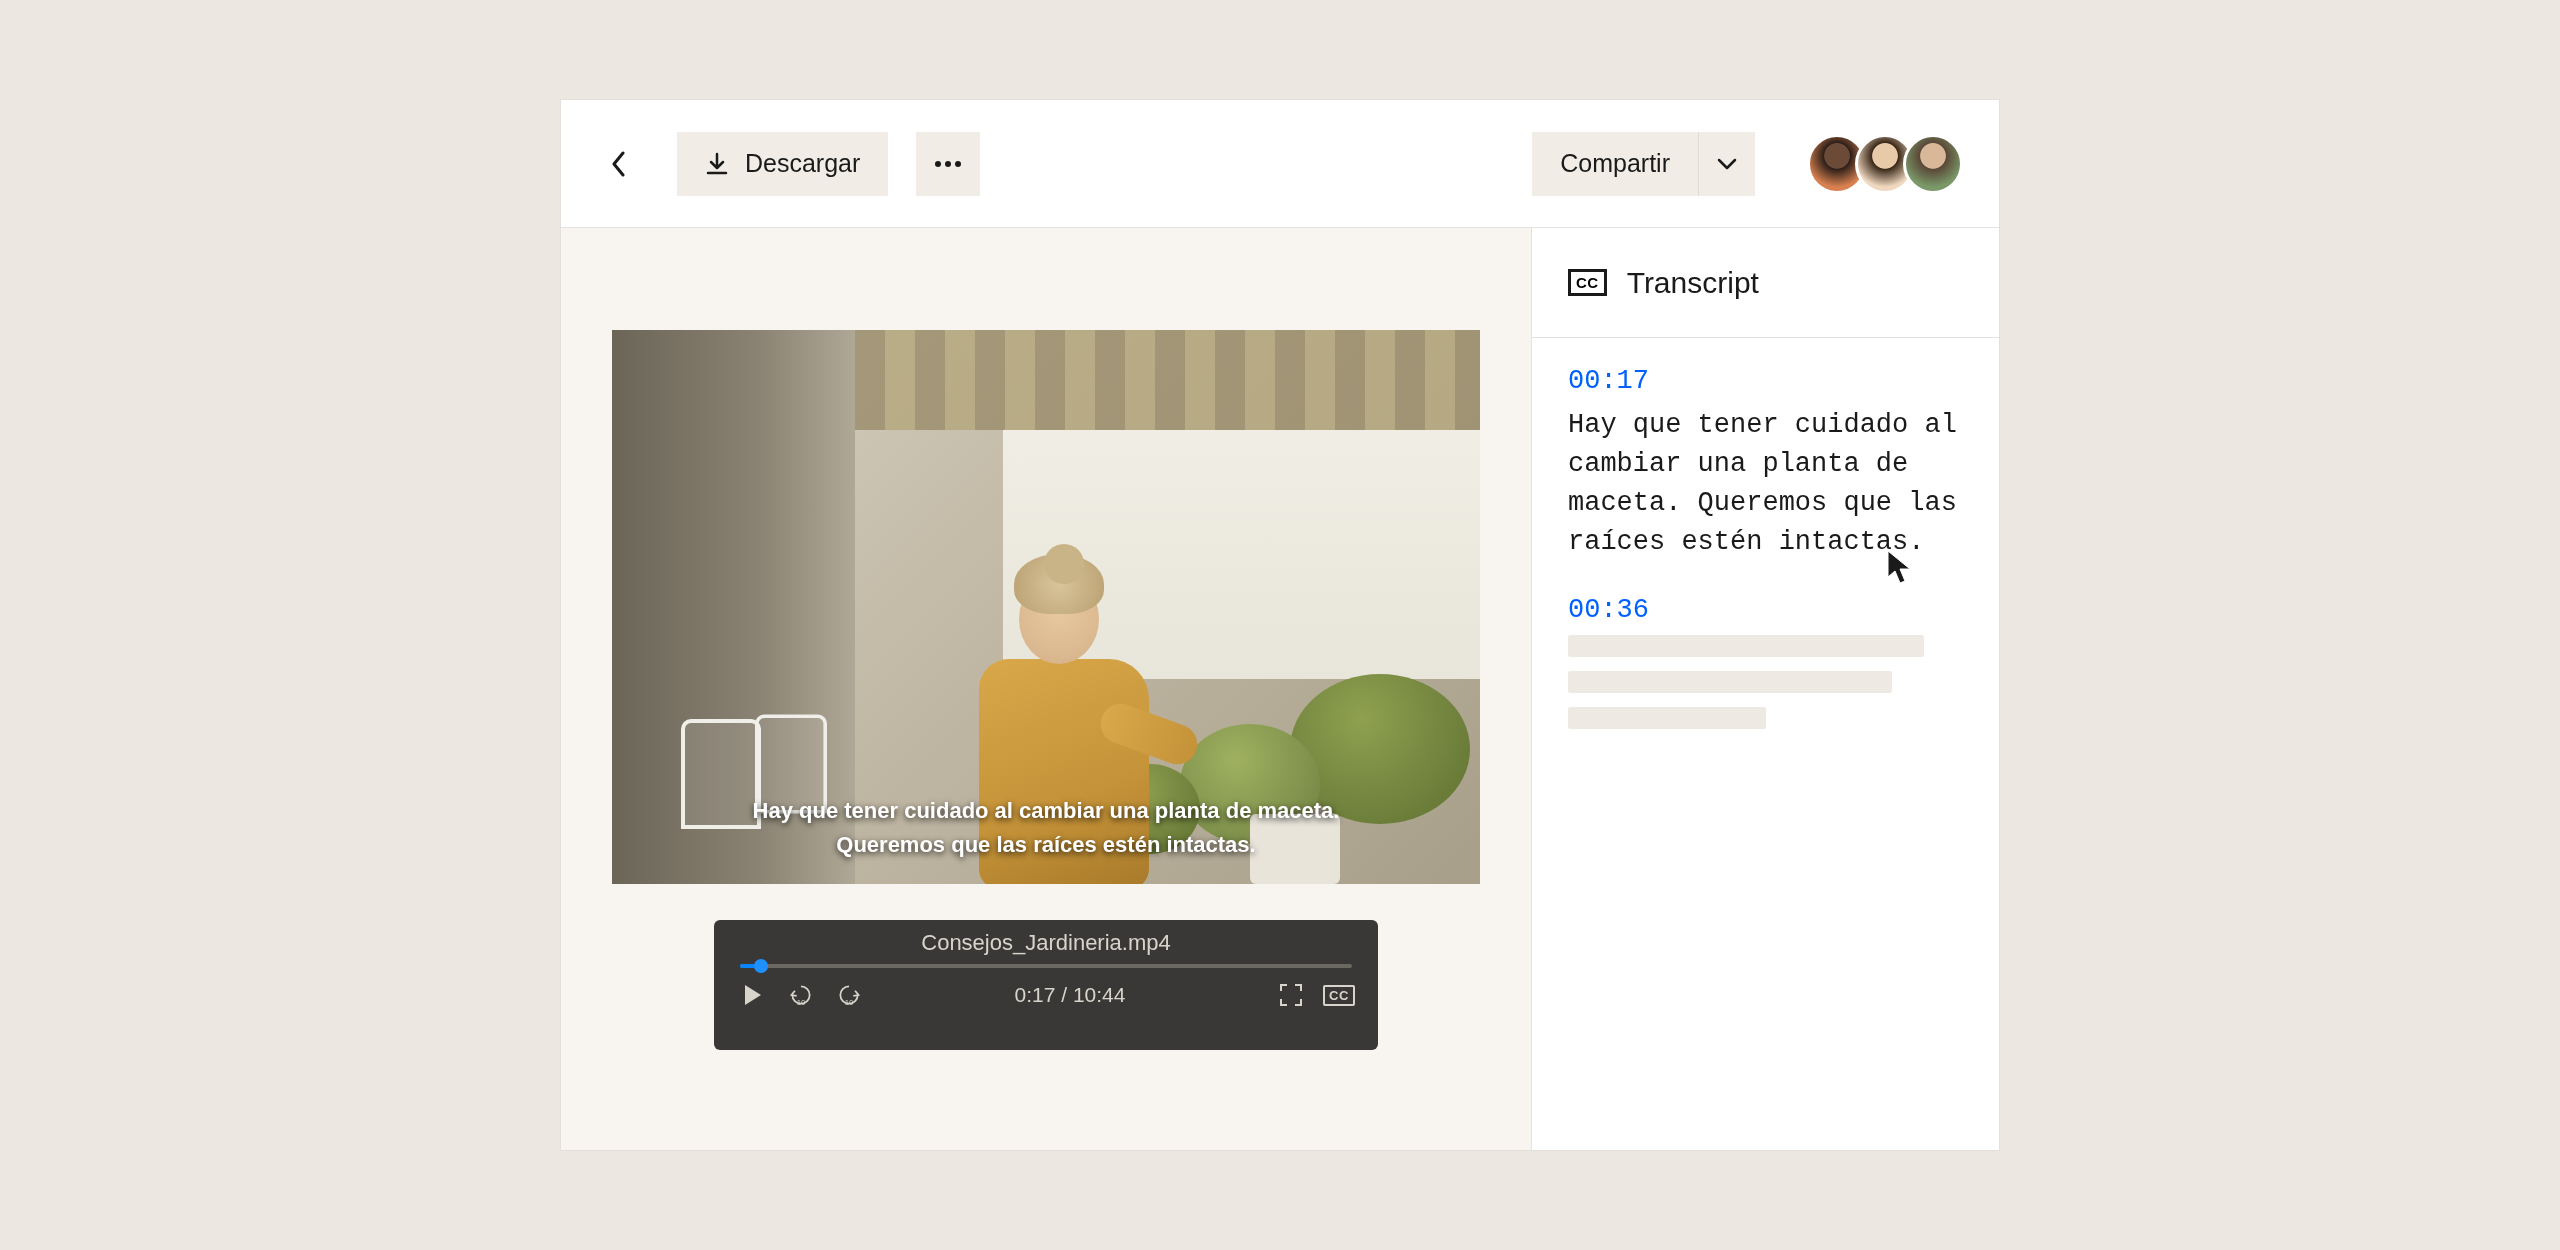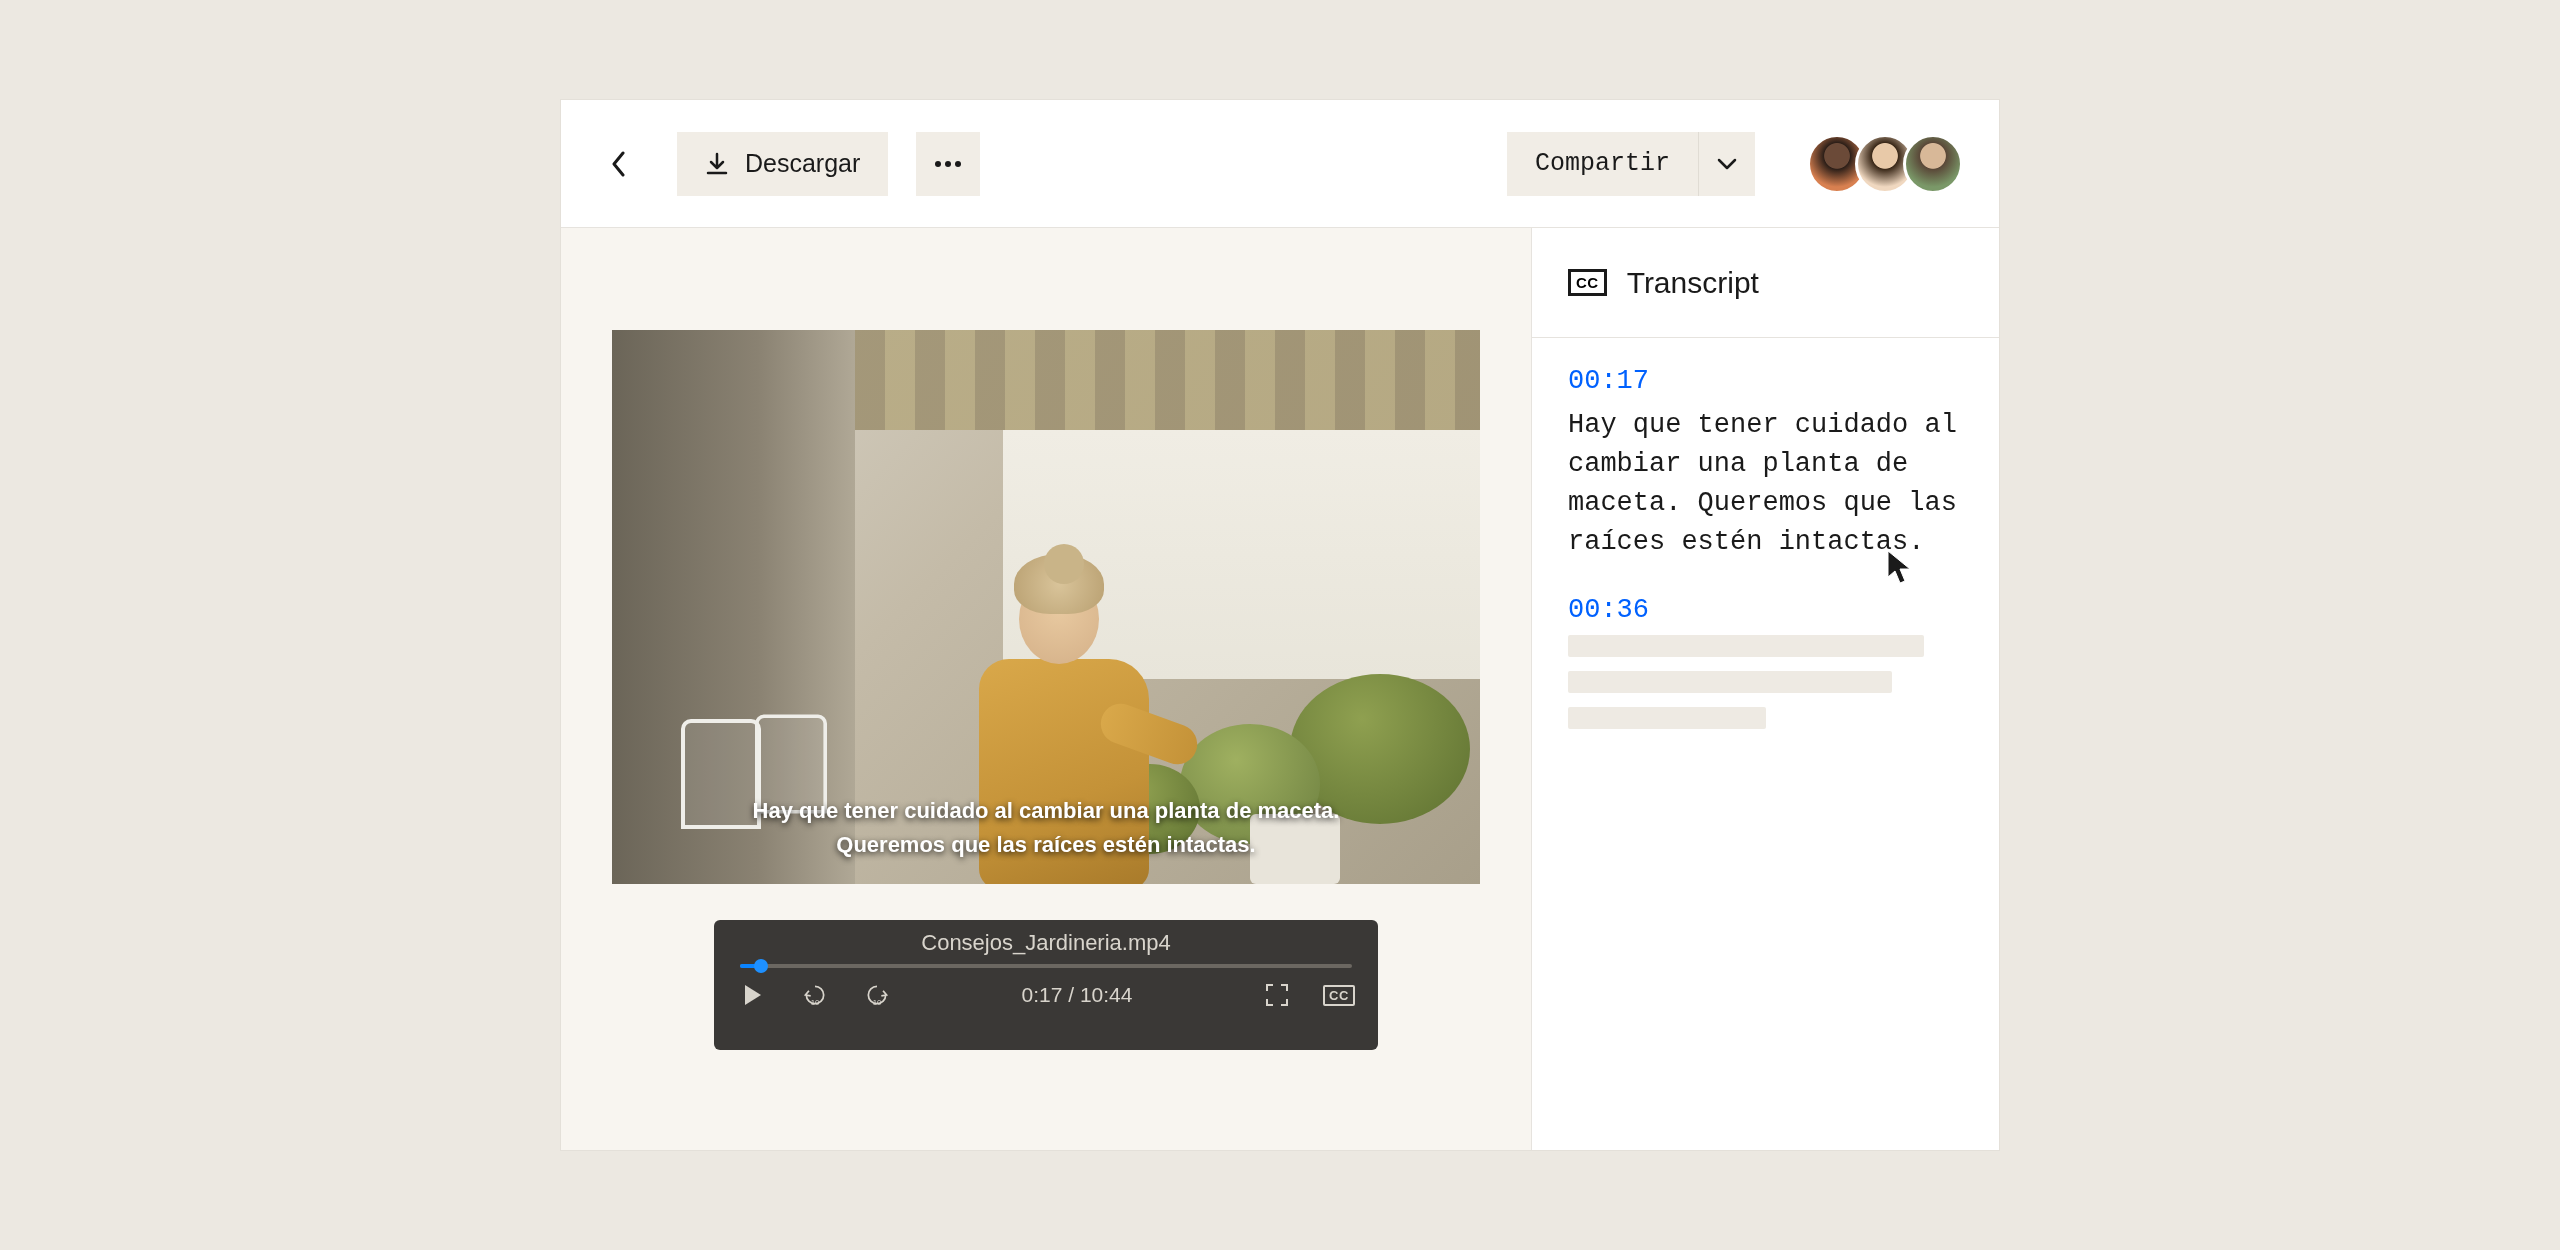--- a/index.html
+++ b/index.html
@@ -54,21 +54,20 @@
 .more-btn {
   width: 64px;
 }
 .spacer { flex: 1; }
 .share-group {
   display: flex;
 }
 .share-btn {
   padding: 0 28px;
   border-right: 1px solid #e0dcd4;
-  font-family: Liberation Mono, monospace;
 }
 .share-dd {
   width: 56px;
 }
 .avatars {
   display: flex;
   margin-left: 24px;
 }
 .avatar {
   width: 60px;
@@ -238,21 +237,21 @@
   left: 3.5%;
   top: 50%;
   width: 14px; height: 14px;
   background: #1e90ff;
   border-radius: 50%;
   transform: translate(-50%, -50%);
 }
 .controls-row {
   display: flex;
   align-items: center;
-  gap: 36px;
+  gap: 22px;
 }
 .ctrl-icon {
   width: 26px; height: 26px;
   display: flex;
   align-items: center;
   justify-content: center;
   color: #d8d4cc;
   cursor: pointer;
 }
 .time-display {

